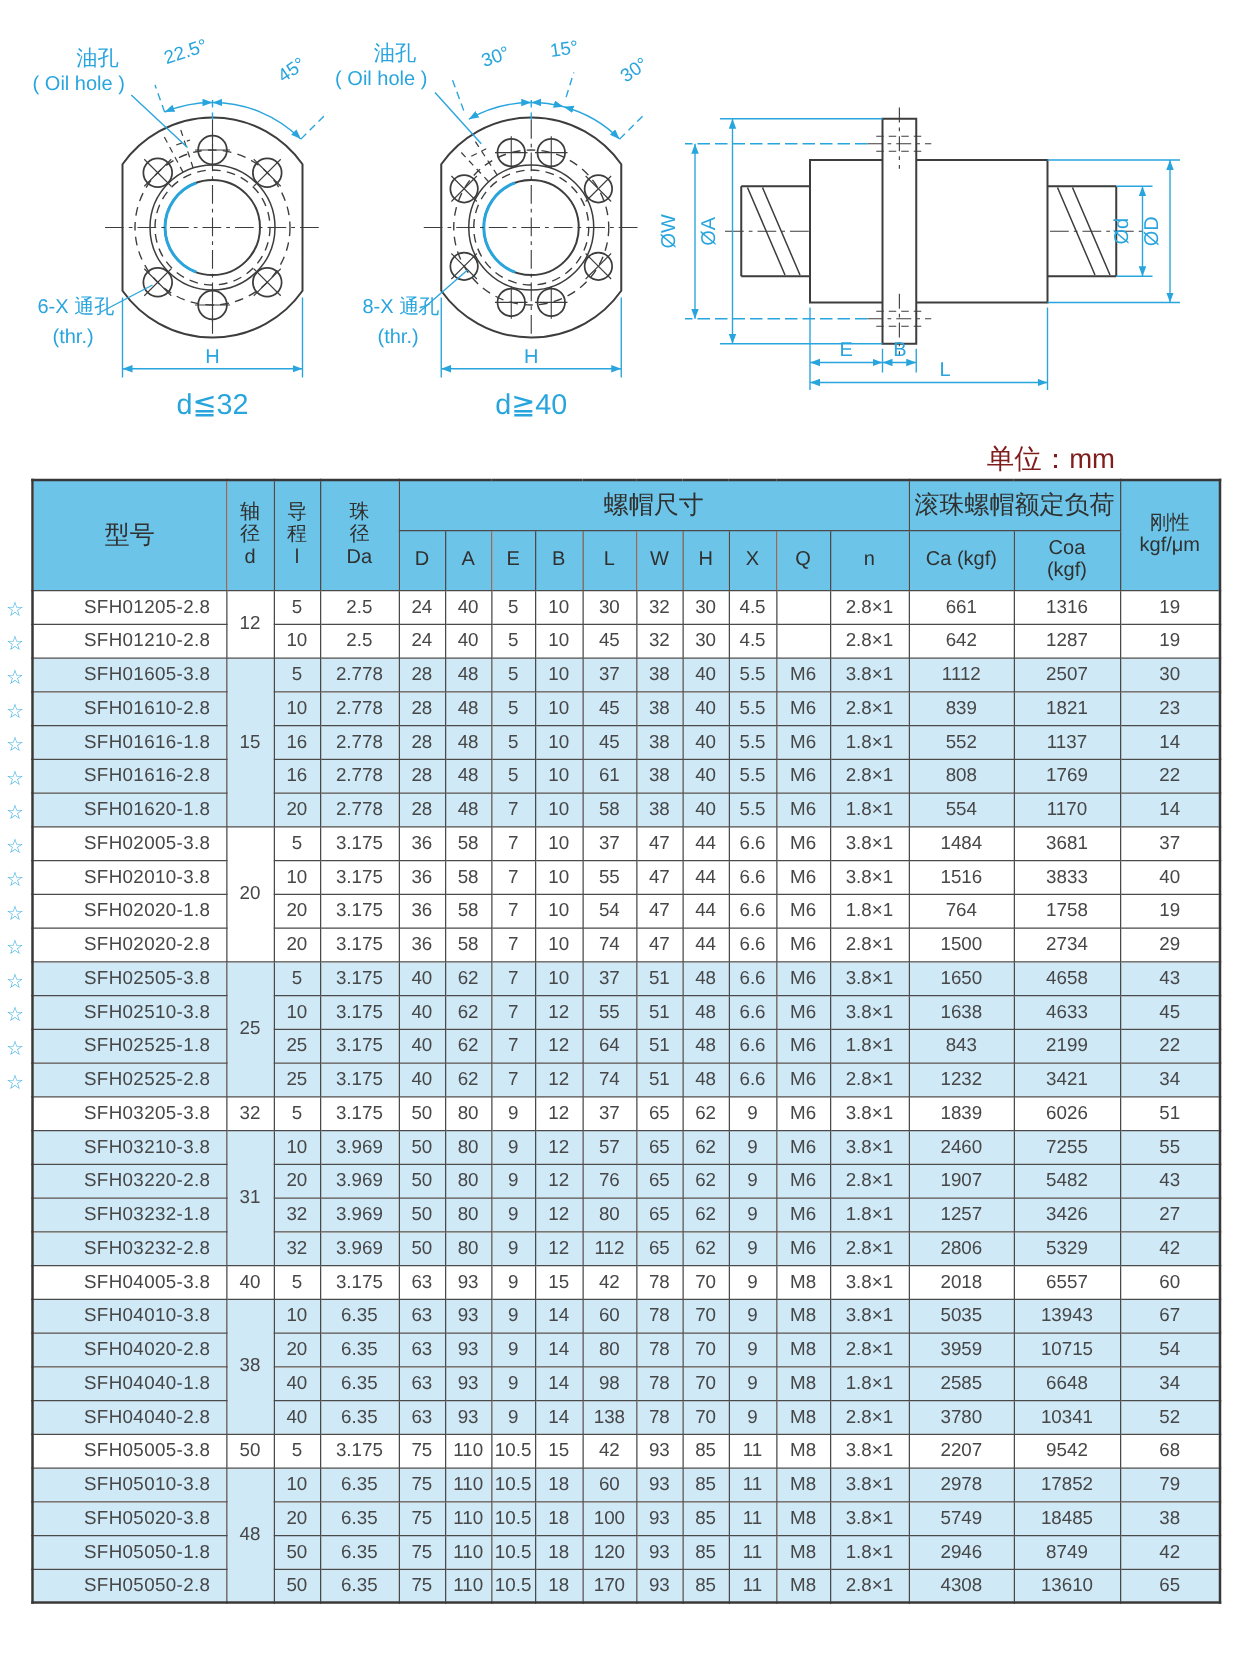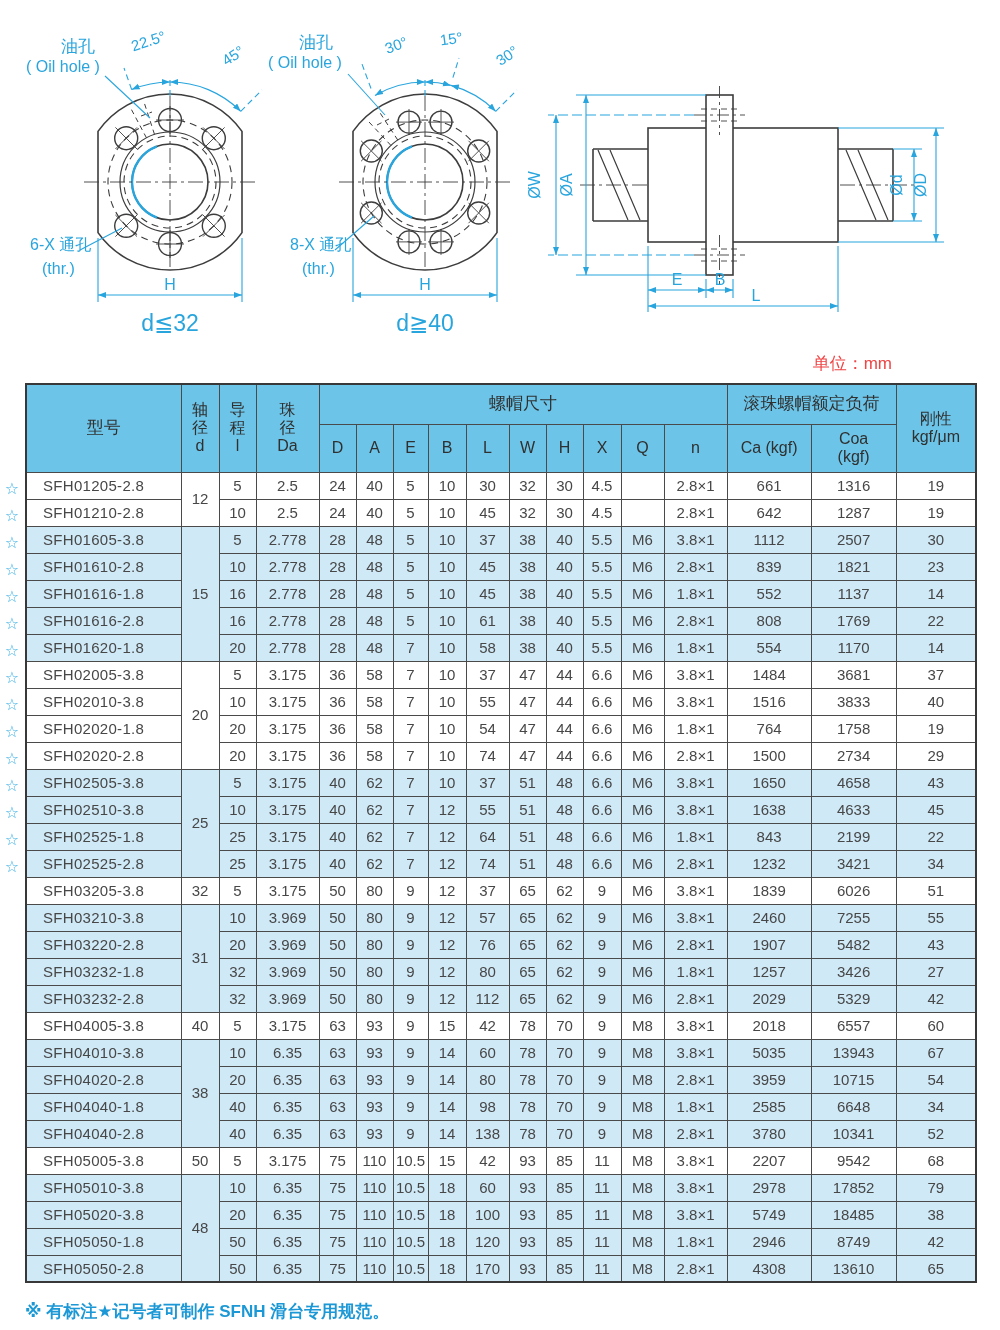--- a/index.html
+++ b/index.html
@@ -1,32 +1,32 @@
 <!DOCTYPE html>
 <html><head>
 <meta charset="utf-8">
 <style>
   html,body{margin:0;padding:0;background:#fff;}
   #page{position:relative;width:920px;height:1330px;background:#fff;
         font-family:"Liberation Sans","DejaVu Sans",sans-serif;color:#454545;}
   
   #drawings{position:absolute;left:0;top:0;width:1000px;height:350px;}
   
-  #unit{position:absolute;right:28px;top:352px;font-size:17px;color:#ef4444;}
+  #unit{position:absolute;right:28px;top:352px;font-size:22px;color:#7f1d1d;}
   
   #tblwrap{position:absolute;left:25px;top:383px;}
   table{border-collapse:collapse;table-layout:fixed;width:950px;border:2px solid #383838;}
   th,td{border:1px solid #4a4a4a;text-align:center;vertical-align:middle;padding:0;
         font-size:15px;color:#474747;overflow:hidden;white-space:pre-line;line-height:1.15;}
   thead th{background:#6cc5e8;font-weight:normal;color:#303030;font-size:16px;}
   thead tr.h1{height:40px;} thead tr.h2{height:48px;}
-  th.big{font-size:17px;}
+  th.big{font-size:20px;}
   tbody tr{height:27px;}
   tbody tr.shaded td{background:#cfe9f7;}
-  td.model{text-align:left;padding-left:16px;letter-spacing:.3px;}
+  td.model{text-align:center;padding-left:28px;letter-spacing:.3px;}
   
   #stars{position:absolute;left:2px;top:475px;width:20px;}
   .star-slot{height:27px;line-height:27px;text-align:center;font-size:16px;color:#45b4e6;}
   
   #footnote{position:absolute;left:25px;top:1300px;font-size:17px;font-weight:bold;color:#1b98d5;}
   svg text{font-family:"Liberation Sans","DejaVu Sans",sans-serif;}
 </style>
 </head>
 <body>
 
@@ -634,21 +634,21 @@
             <td>50</td>
             <td>80</td>
             <td>9</td>
             <td>12</td>
             <td>112</td>
             <td>65</td>
             <td>62</td>
             <td>9</td>
             <td>M6</td>
             <td>2.8×1</td>
-            <td>2029</td>
+            <td>2806</td>
             <td>5329</td>
             <td>42</td>
           </tr>
           <tr>
             <td class="model">SFH04005-3.8</td>
             <td rowspan="1">40</td>
             <td>5</td>
             <td>3.175</td>
             <td>63</td>
             <td>93</td>
@@ -826,15 +826,14 @@
             <td>M8</td>
             <td>2.8×1</td>
             <td>4308</td>
             <td>13610</td>
             <td>65</td>
           </tr>
         </tbody>
     </table>
   </div>
 
-  <div id="footnote">※ 有标注★记号者可制作 SFNH 滑台专用规范。</div>
 
 </div>
 
 </body></html>

